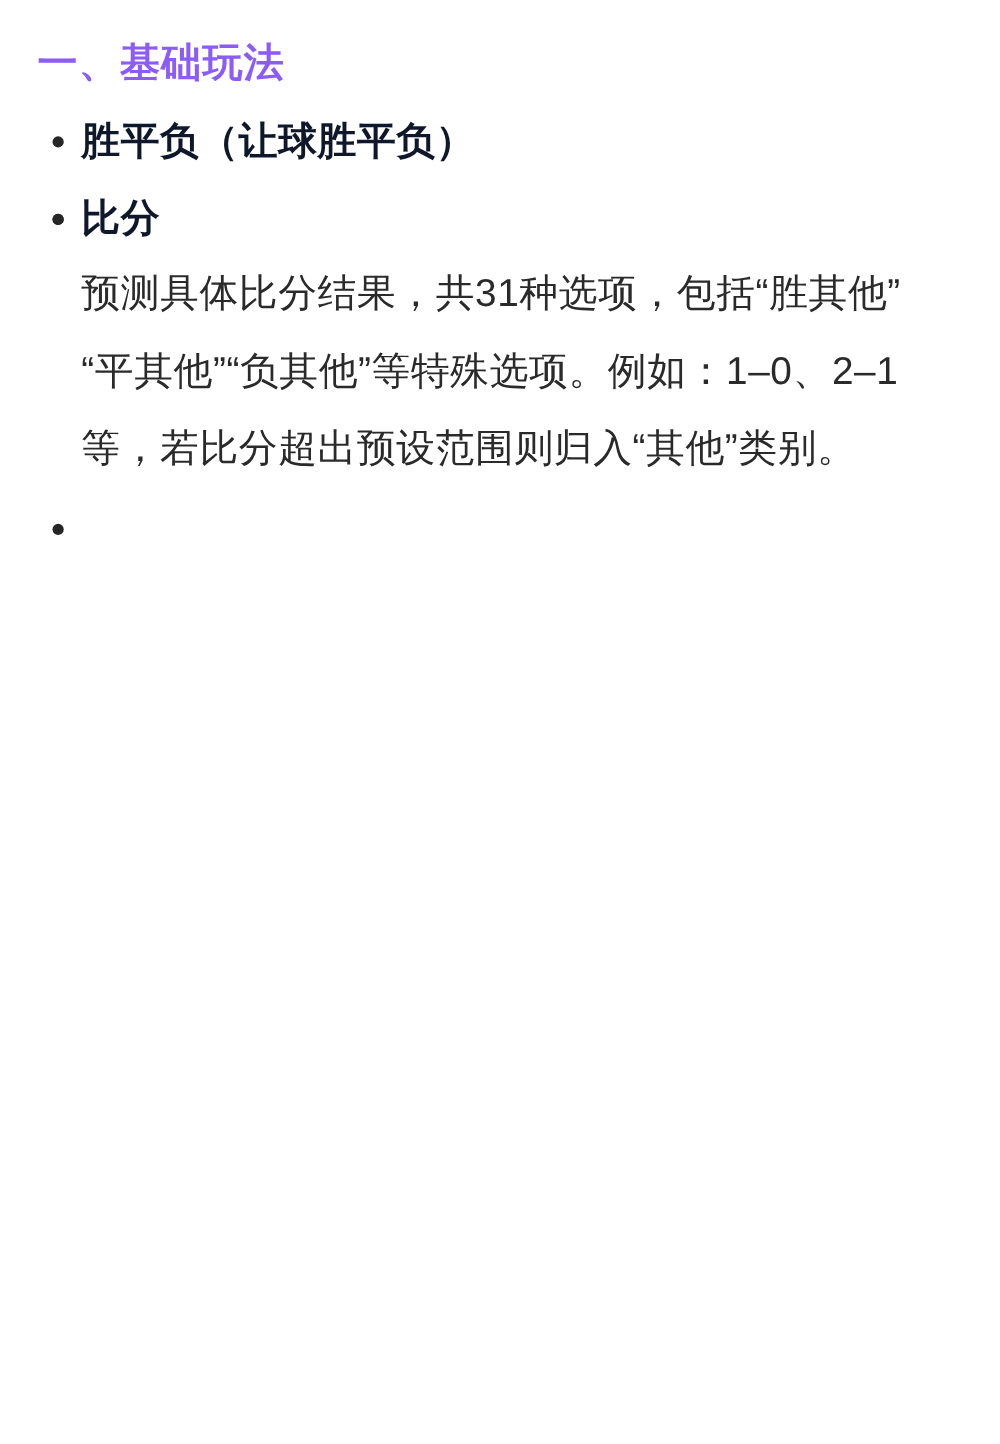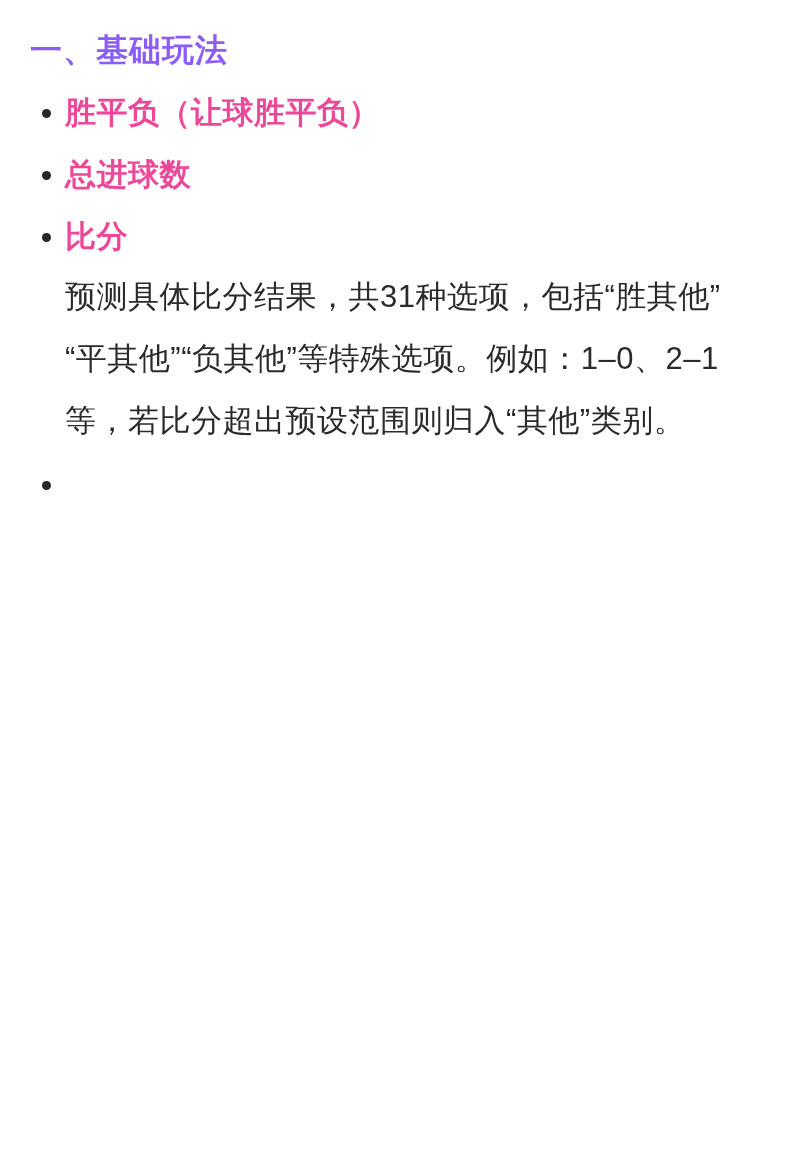--- a/index.html
+++ b/index.html
@@ -43,21 +43,21 @@
     top: 25px;
     width: 9px;
     height: 9px;
     border-radius: 50%;
     background: #262626;
   }
   .section-title {
     font-size: 31px;
     font-weight: 700;
     line-height: 58px;
-    color: #ec4899;
+    color: #0f172a;
     letter-spacing: 0.5px;
   }
   .section-body {
     font-size: 31px;
     font-weight: 400;
     line-height: 62px;
     letter-spacing: 0.5px;
     white-space: pre-line;
     color: #2a2a2a;
   }
@@ -69,21 +69,20 @@
 
 <ul class="section-list">
 
   <li class="section-item">
     <span class="bullet-dot"></span>
     <div class="section-title">胜平负（让球胜平负）</div>
   </li>
 
   <li class="section-item">
     <span class="bullet-dot"></span>
-    <div class="section-title">总进球数</div>
   </li>
 
   <li class="section-item">
     <span class="bullet-dot"></span>
     <div class="section-title">比分</div>
     <div class="section-body">预测具体比分结果，共31种选项，包括“胜其他”
 “平其他”“负其他”等特殊选项。例如：1–0、2–1
 等，若比分超出预设范围则归入“其他”类别。</div>
   </li>
 

